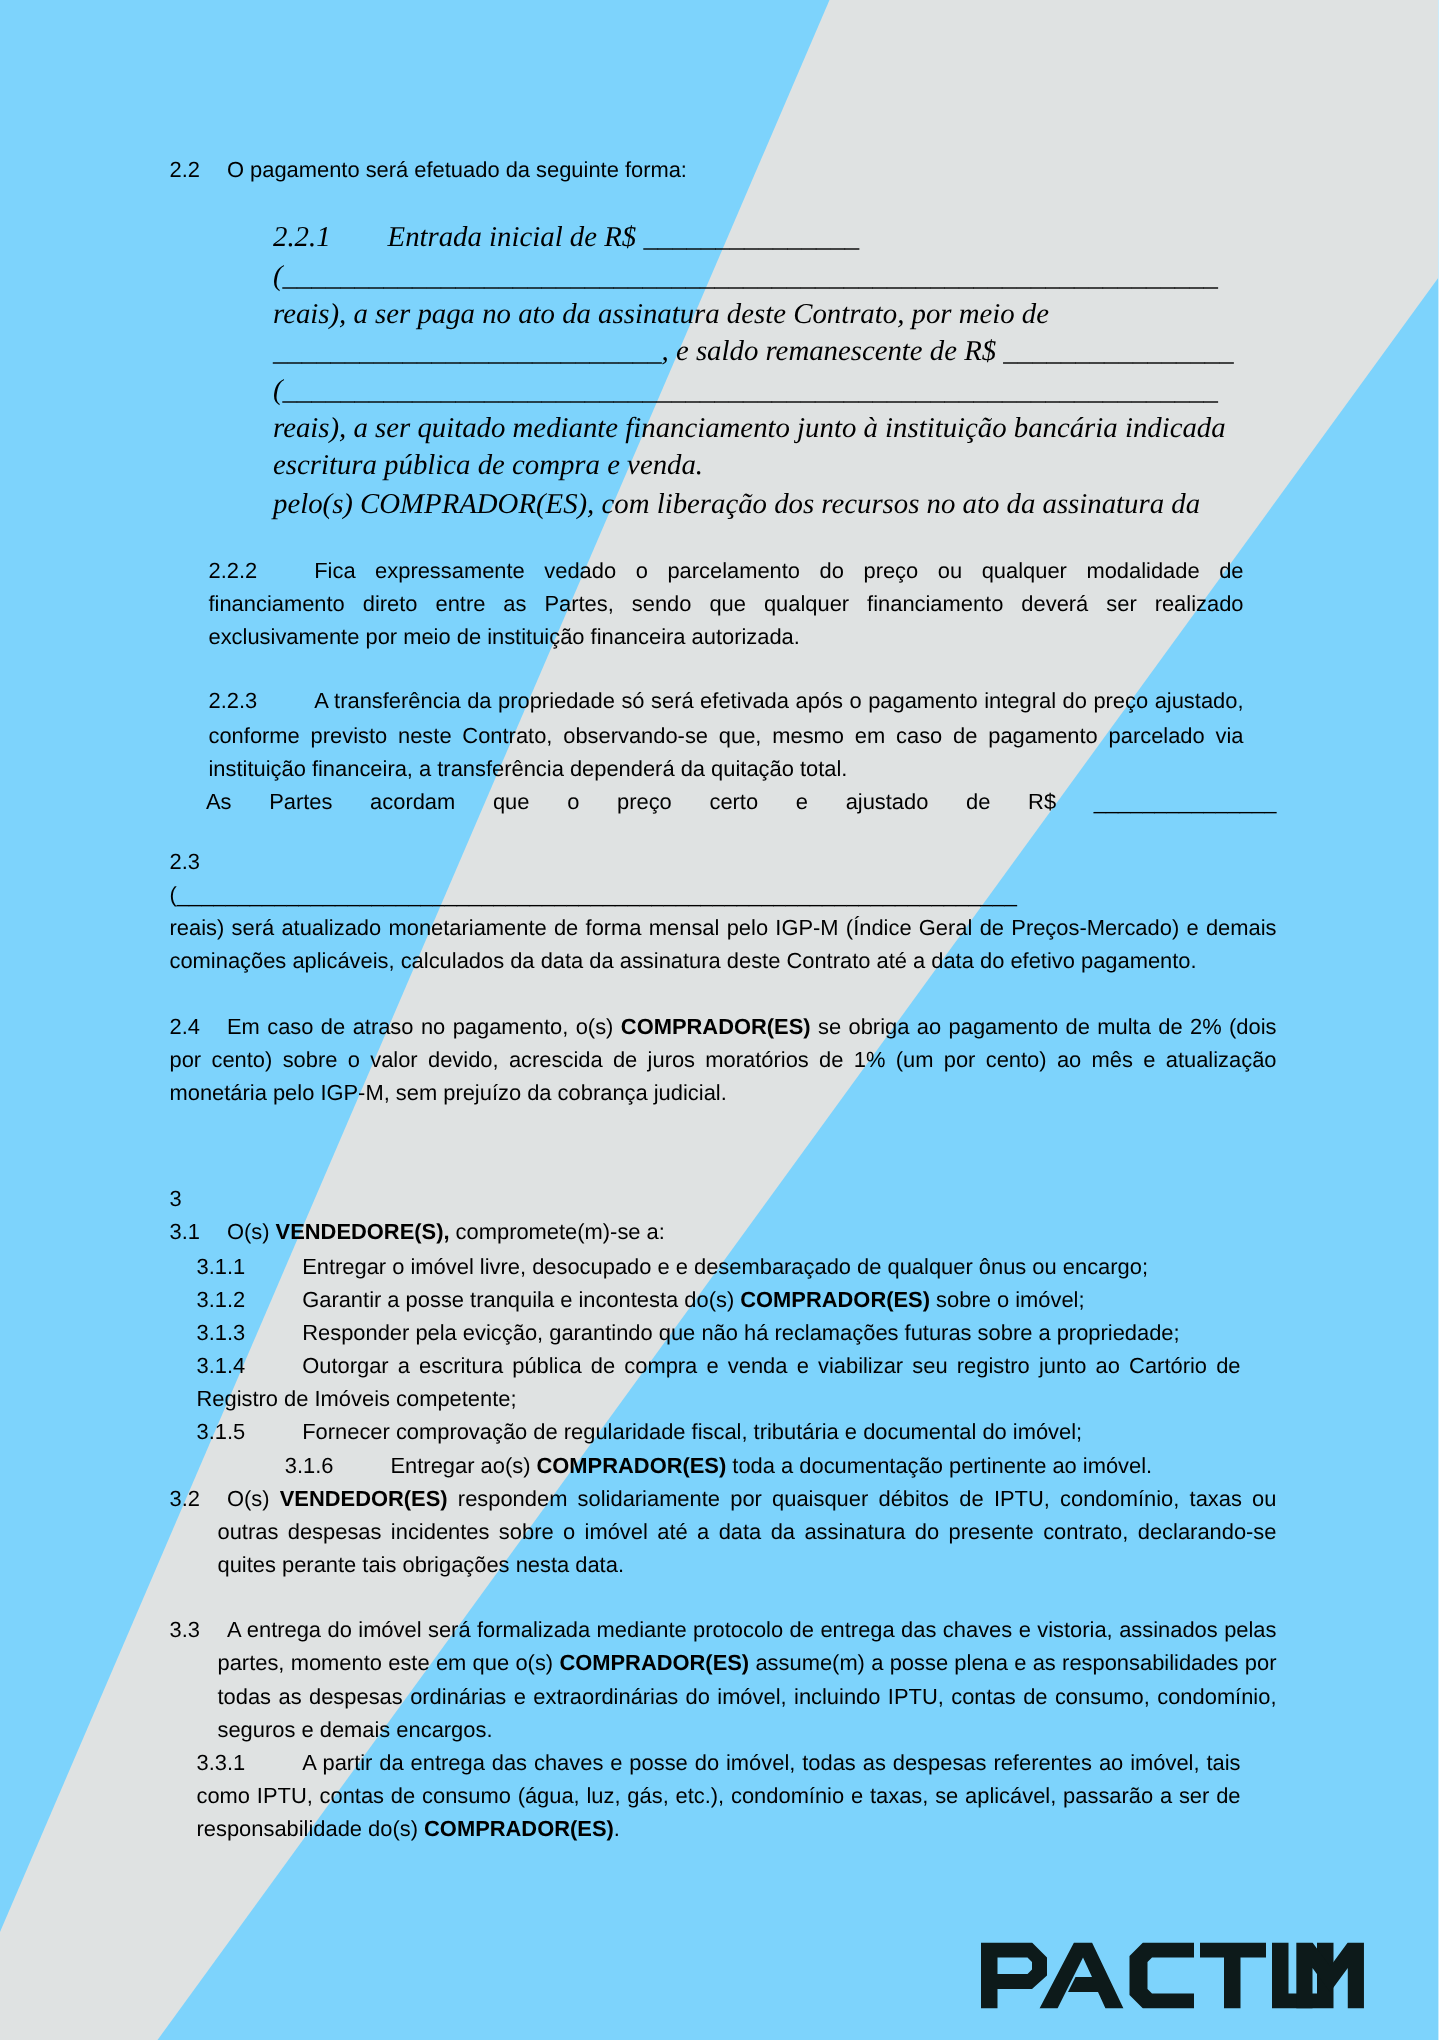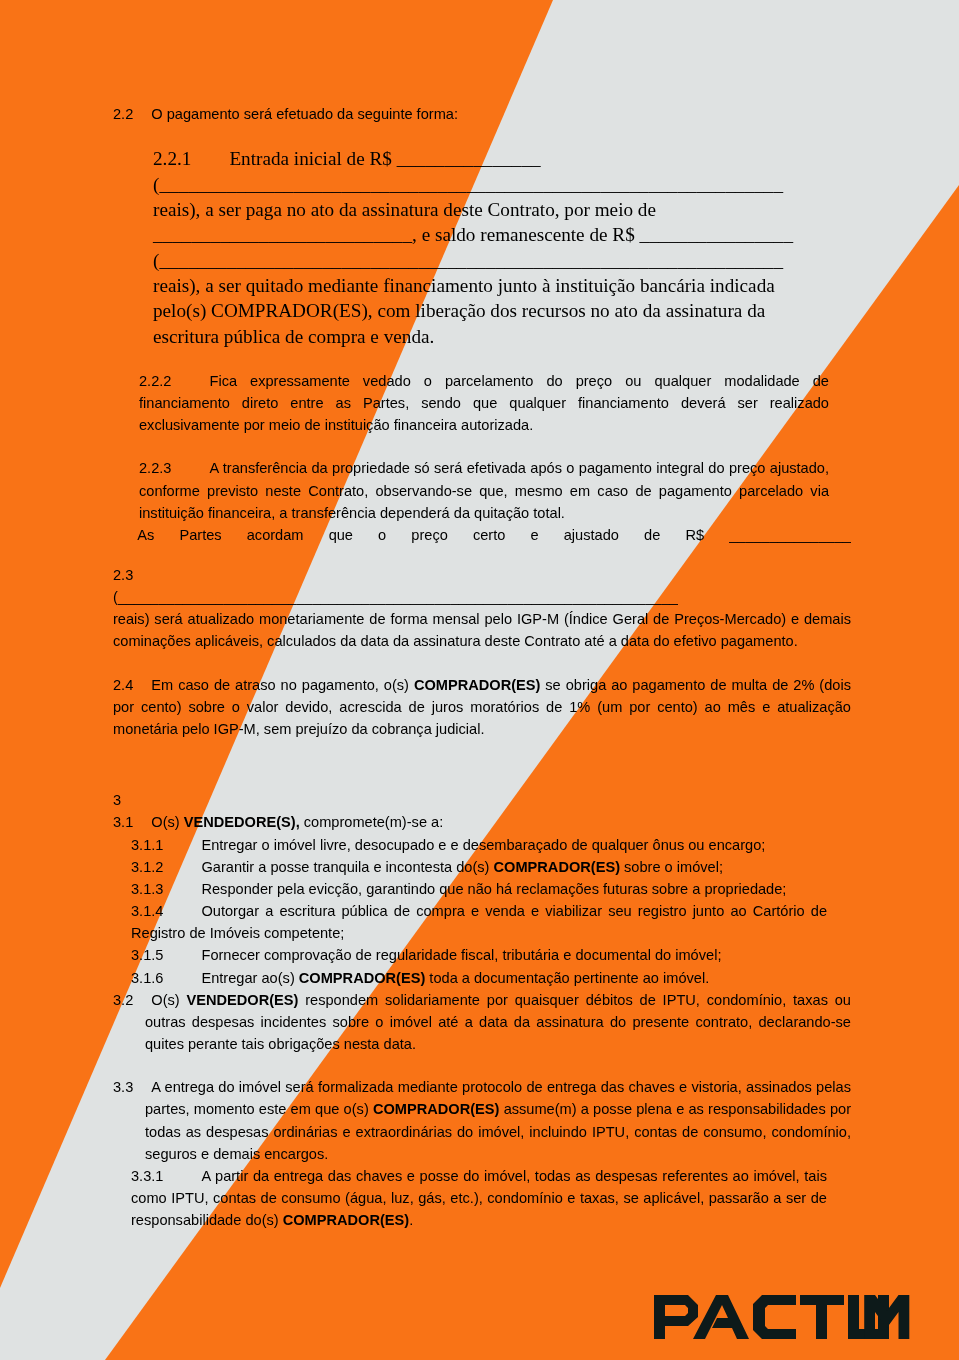--- a/index.html
+++ b/index.html
@@ -4,21 +4,21 @@
 <style>
   html, body {
     margin: 0;
     padding: 0;
     background: #ffffff;
   }
   #page {
     position: relative;
     width: 959px;
     height: 1360px;
-    background: #f97316;
+    background: #7dd3fc;
     overflow: hidden;
     font-family: "Liberation Sans", sans-serif;
     color: #000000;
   }
   
   #band {
     position: absolute;
     inset: 0;
     width: 959px;
     height: 1360px;
@@ -44,22 +44,23 @@
   .serif {
     font-family: "Liberation Serif", serif;
     font-size: 19.2px;
     line-height: 1.32;
     text-align: left;
   }
   b, .b { font-weight: bold; }
 
   
   .lvl2 {            
-    margin-left: 40px;
+    margin-left: 69px;
     width: 676px;
+    font-style: italic;
   }
   .lvl2s {           
     margin-left: 26px;
     width: 690px;
   }
   .hang-sm {         
     margin-left: 18px;
     width: 696px;
   }
   .hang-md {         
@@ -113,22 +114,22 @@
       </div>
       <div>reais), a ser paga no ato da assinatura deste Contrato, por meio de</div>
       <div>
         <span>___________________________</span><span>, e saldo remanescente de R$</span>
         <span>________________</span>
       </div>
       <div>
         <span>(</span><span>_________________________________________________________________</span>
       </div>
       <div>reais), a ser quitado mediante financiamento junto à instituição bancária indicada</div>
+      <div>escritura pública de compra e venda.</div>
       <div>pelo(s) COMPRADOR(ES), com liberação dos recursos no ato da assinatura da</div>
-      <div>escritura pública de compra e venda.</div>
     </div>
 
     <div class="spacer-md"></div>
 
     <p class="p sans lvl2s">
       <span>2.2.2</span><span class="num-gap"></span><span>Fica expressamente vedado o parcelamento do preço ou qualquer modalidade de financiamento direto entre as Partes, sendo que qualquer financiamento deverá ser realizado exclusivamente por meio de instituição financeira autorizada.</span>
     </p>
 
     <div class="spacer-md"></div>
 
@@ -192,21 +193,21 @@
     </p>
 
     <p class="p sans hang-sm">
       <span>3.1.4</span><span class="num-gap"></span><span>Outorgar a escritura pública de compra e venda e viabilizar seu registro junto ao Cartório de Registro de Imóveis competente;</span>
     </p>
 
     <p class="p sans hang-sm" style="text-align:left;">
       <span>3.1.5</span><span class="num-gap"></span><span>Fornecer comprovação de regularidade fiscal, tributária e documental do imóvel;</span>
     </p>
 
-    <p class="p sans hang-sm" style="text-align:left;">
+    <p class="p sans hang-sm" style="text-align:center;">
       <span>3.1.6</span><span class="num-gap"></span><span>Entregar ao(s) </span><b>COMPRADOR(ES)</b><span> toda a documentação pertinente ao imóvel.</span>
     </p>
 
     <p class="p sans hang-md">
       <span>3.2</span><span class="num-gap-sm"></span><span>O(s) </span><b>VENDEDOR(ES)</b><span> respondem solidariamente por quaisquer débitos de IPTU, condomínio, taxas ou outras despesas incidentes sobre o imóvel até a data da assinatura do presente contrato, declarando-se quites perante tais obrigações nesta data.</span>
     </p>
 
     <div class="spacer-md"></div>
 
     <p class="p sans hang-md">

